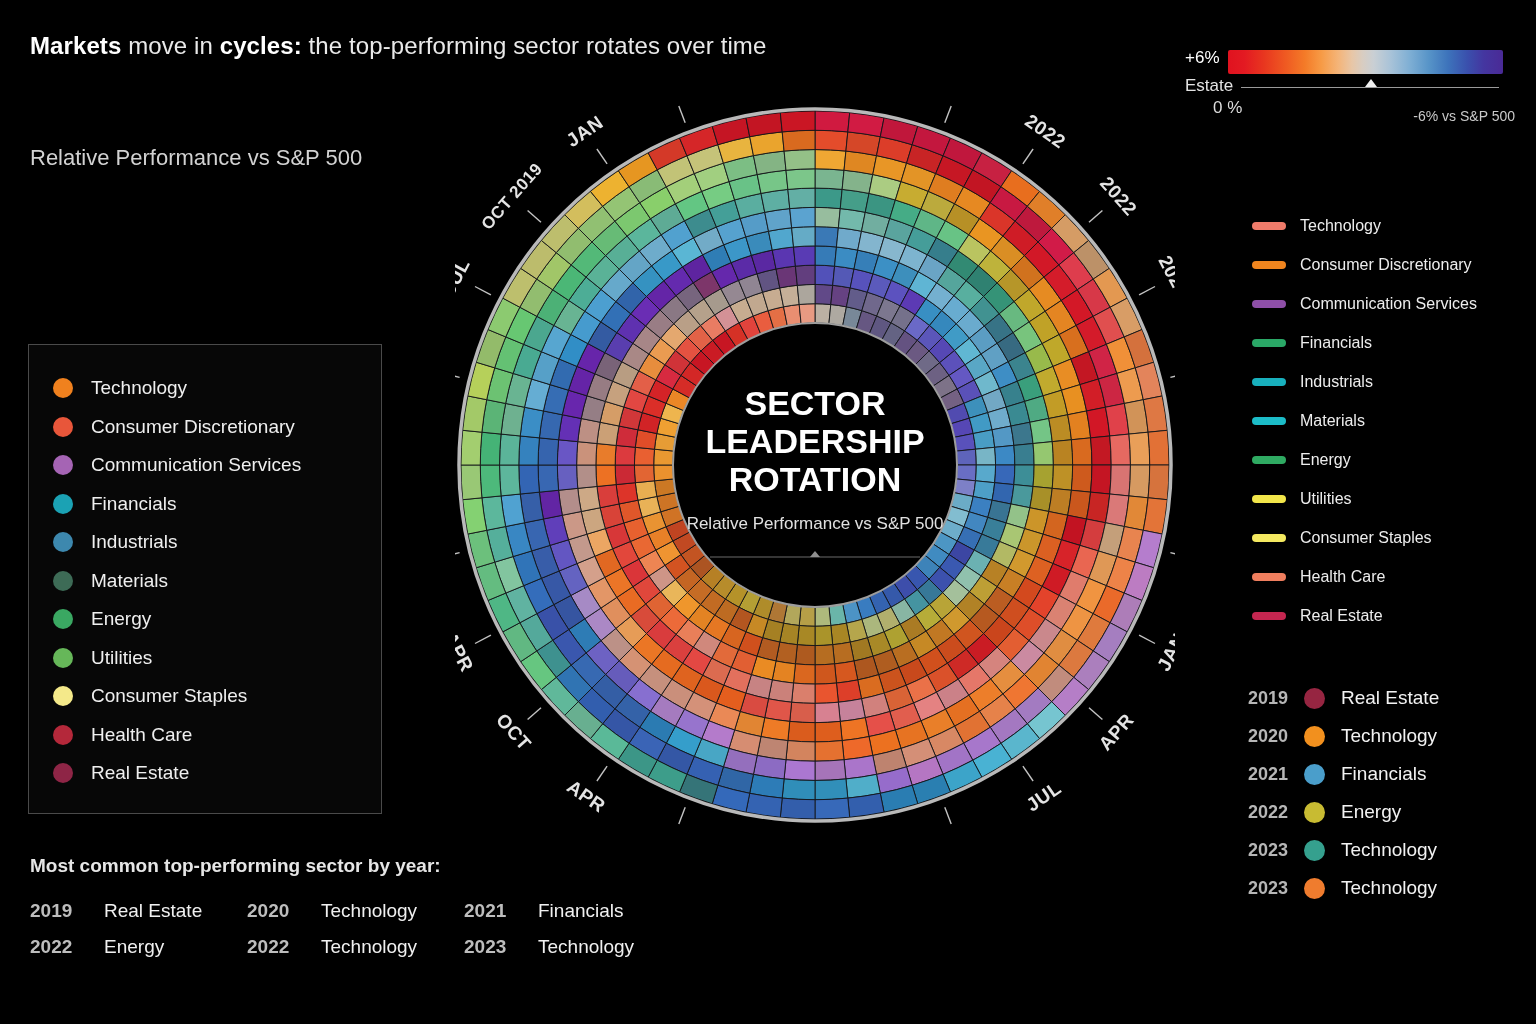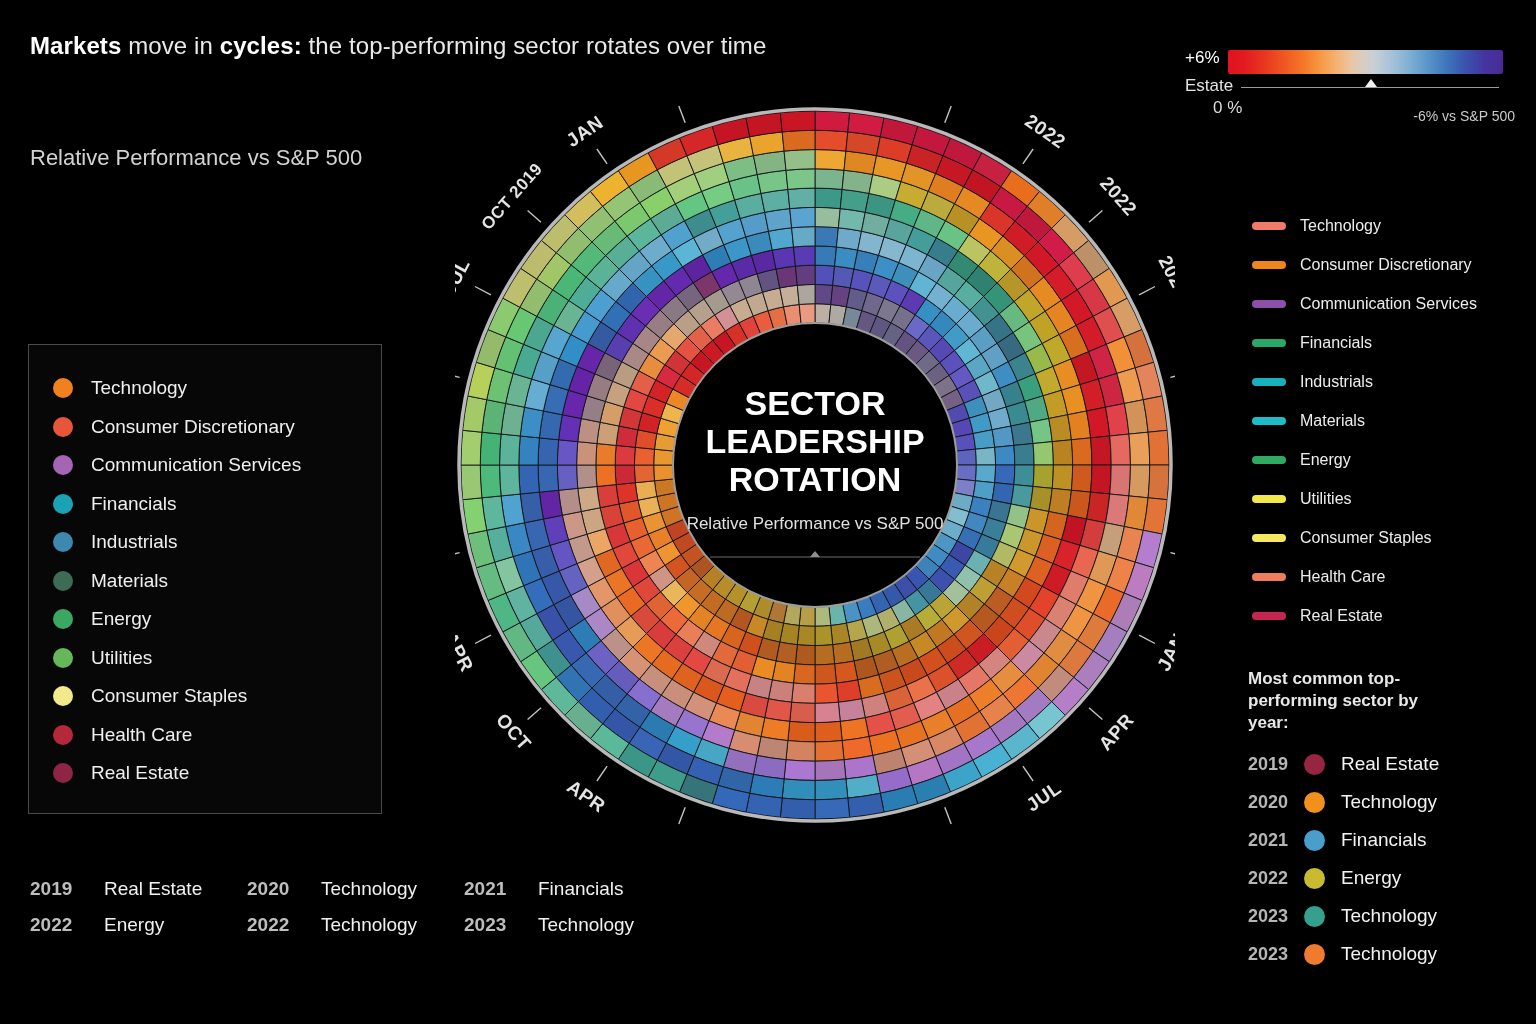--- a/index.html
+++ b/index.html
@@ -954,24 +954,20 @@
         <span class="dash" style="background: rgb(239, 126, 94);"></span>
         <span class="lbl">Health Care</span>
       </div>
       <div class="row" style="top: 394px;">
         <span class="dash" style="background: rgb(196, 38, 80);"></span>
         <span class="lbl">Real Estate</span>
       </div>
     </div>
 
   <div id="top-right-panel">
-    <div class="hd">
-      <div>Most common top-</div>
-      <div>performing sector by year:</div>
-    </div>
     <div id="tr-rows" style="position: relative; height: 240px; margin-top: 18px;">
         <div class="yrow" style="top: 0px;">
           <span class="yr">2019</span>
           <span class="cdot" style="background: rgb(150, 37, 65);"></span>
           <span class="sname">Real Estate</span>
         </div>
         <div class="yrow" style="top: 38px;">
           <span class="yr">2020</span>
           <span class="cdot" style="background: rgb(242, 144, 30);"></span>
           <span class="sname">Technology</span>
@@ -993,20 +989,21 @@
         </div>
         <div class="yrow" style="top: 190px;">
           <span class="yr">2023</span>
           <span class="cdot" style="background: rgb(239, 124, 46);"></span>
           <span class="sname">Technology</span>
         </div>
       </div>
   </div>
 
   <div id="bottom-left-panel">
+    <div class="hd">Most common top-performing sector by year:</div>
     <div class="grid" id="bl-grid">
         <div class="brow">
           <div class="cell">
             <span class="yr">2019</span>
             <span class="sname">Real Estate</span>
           </div>
           <div class="cell">
             <span class="yr">2020</span>
             <span class="sname">Technology</span>
           </div>

